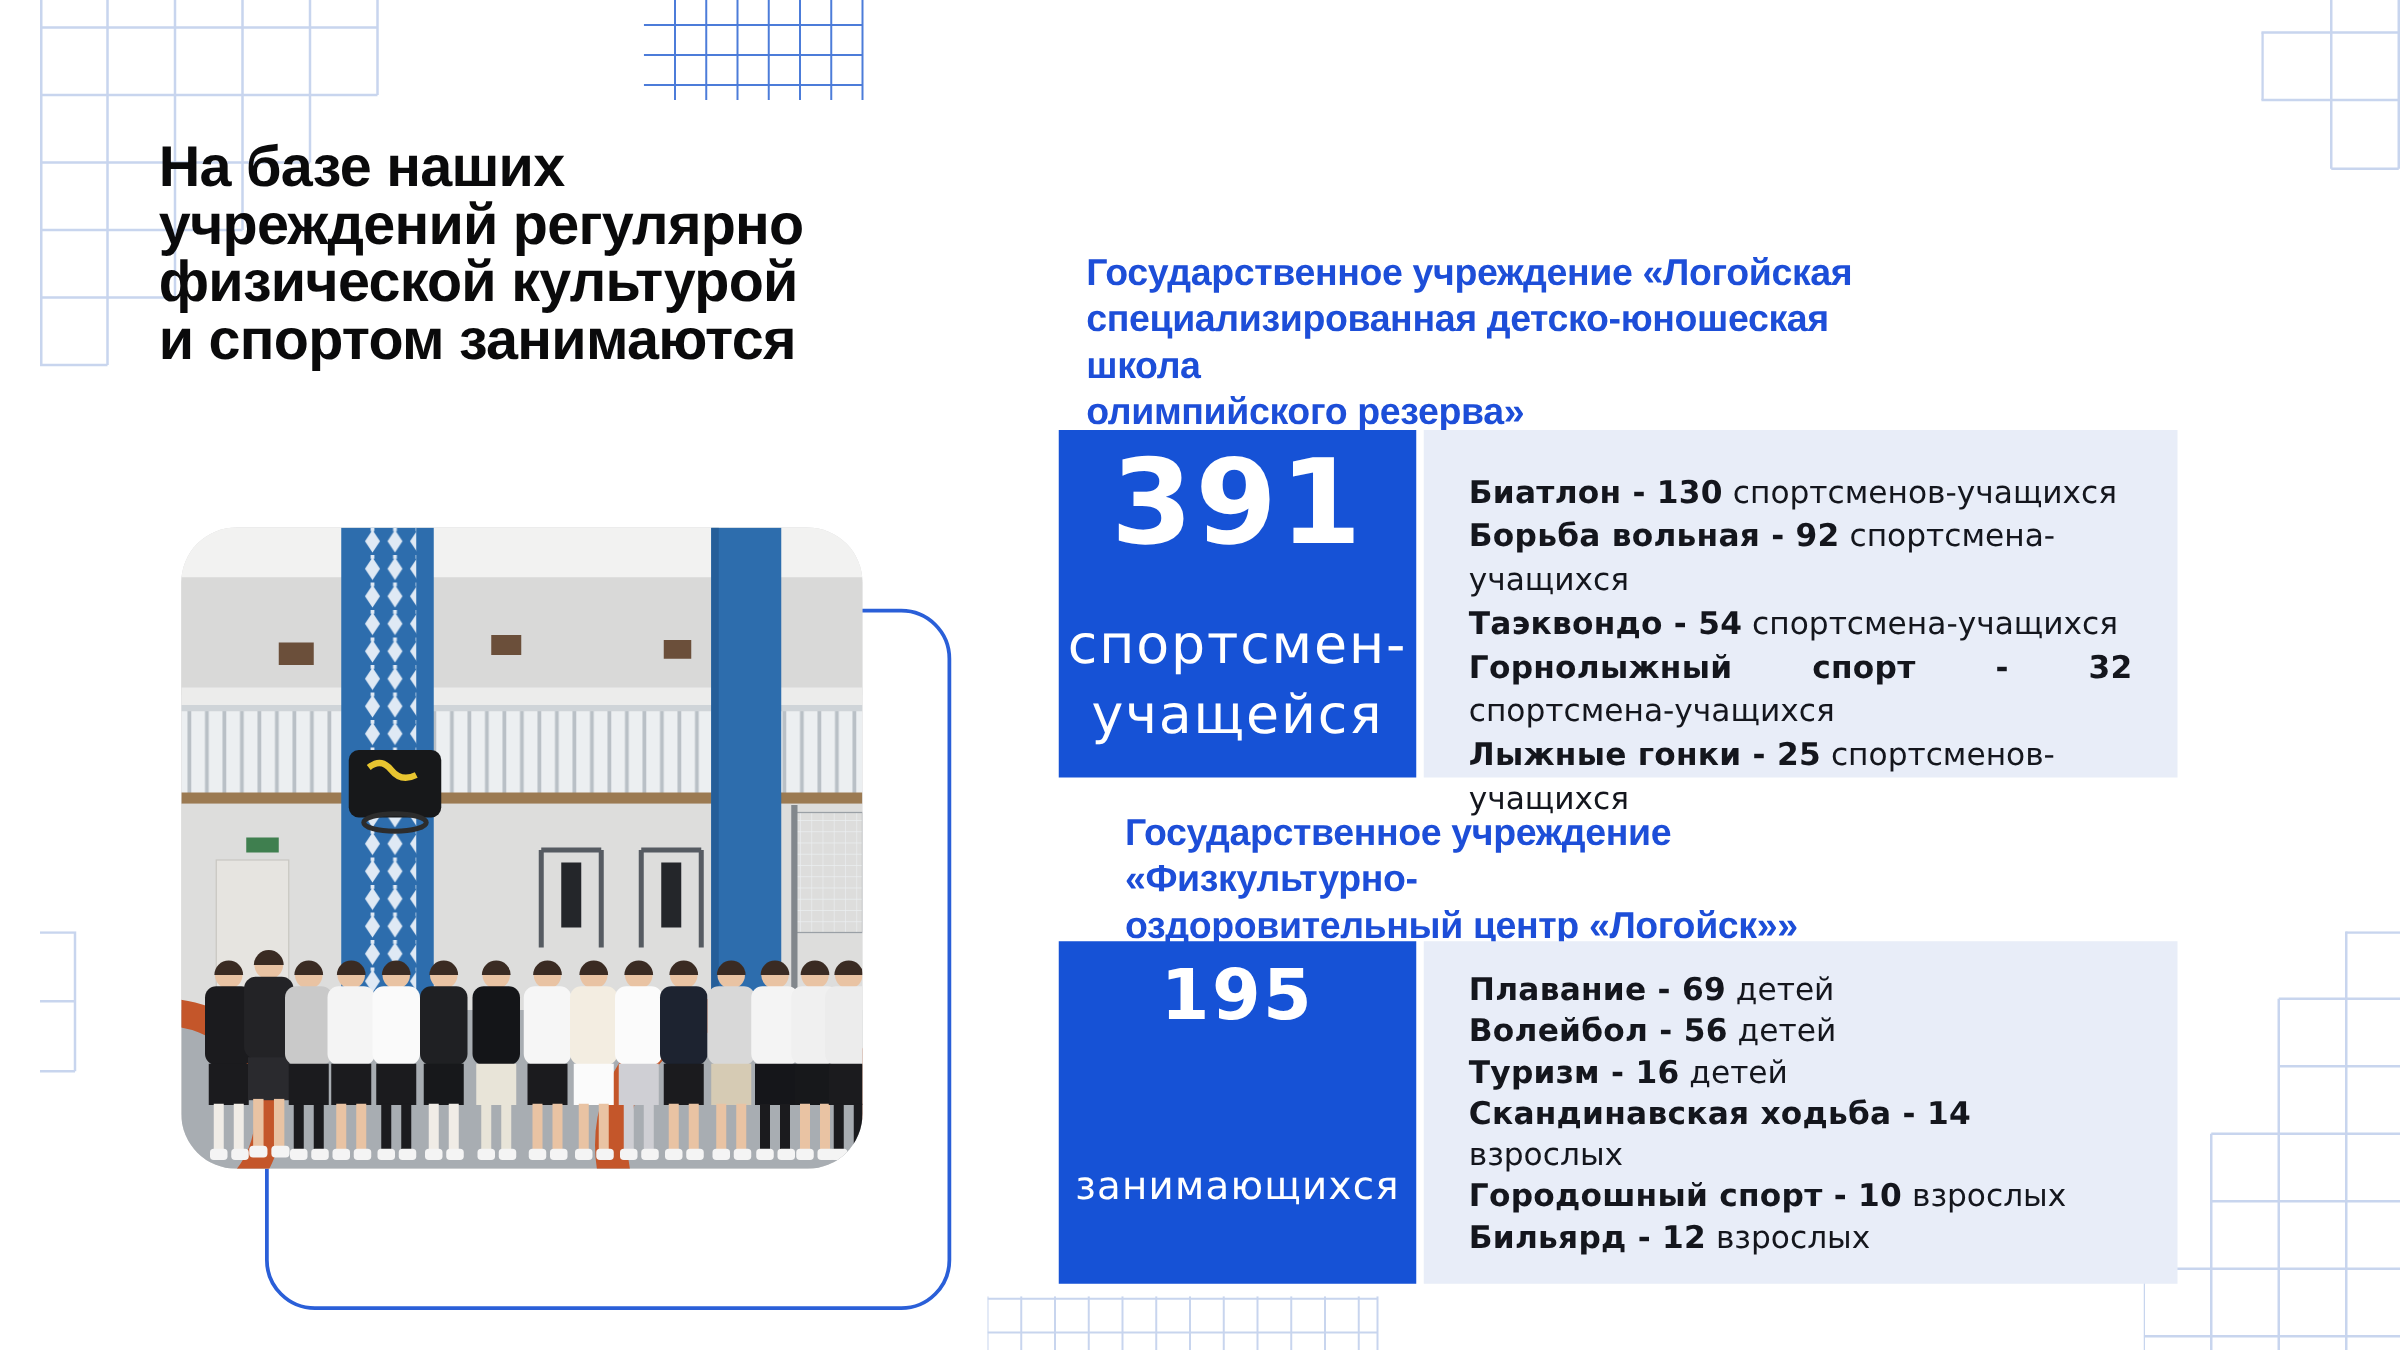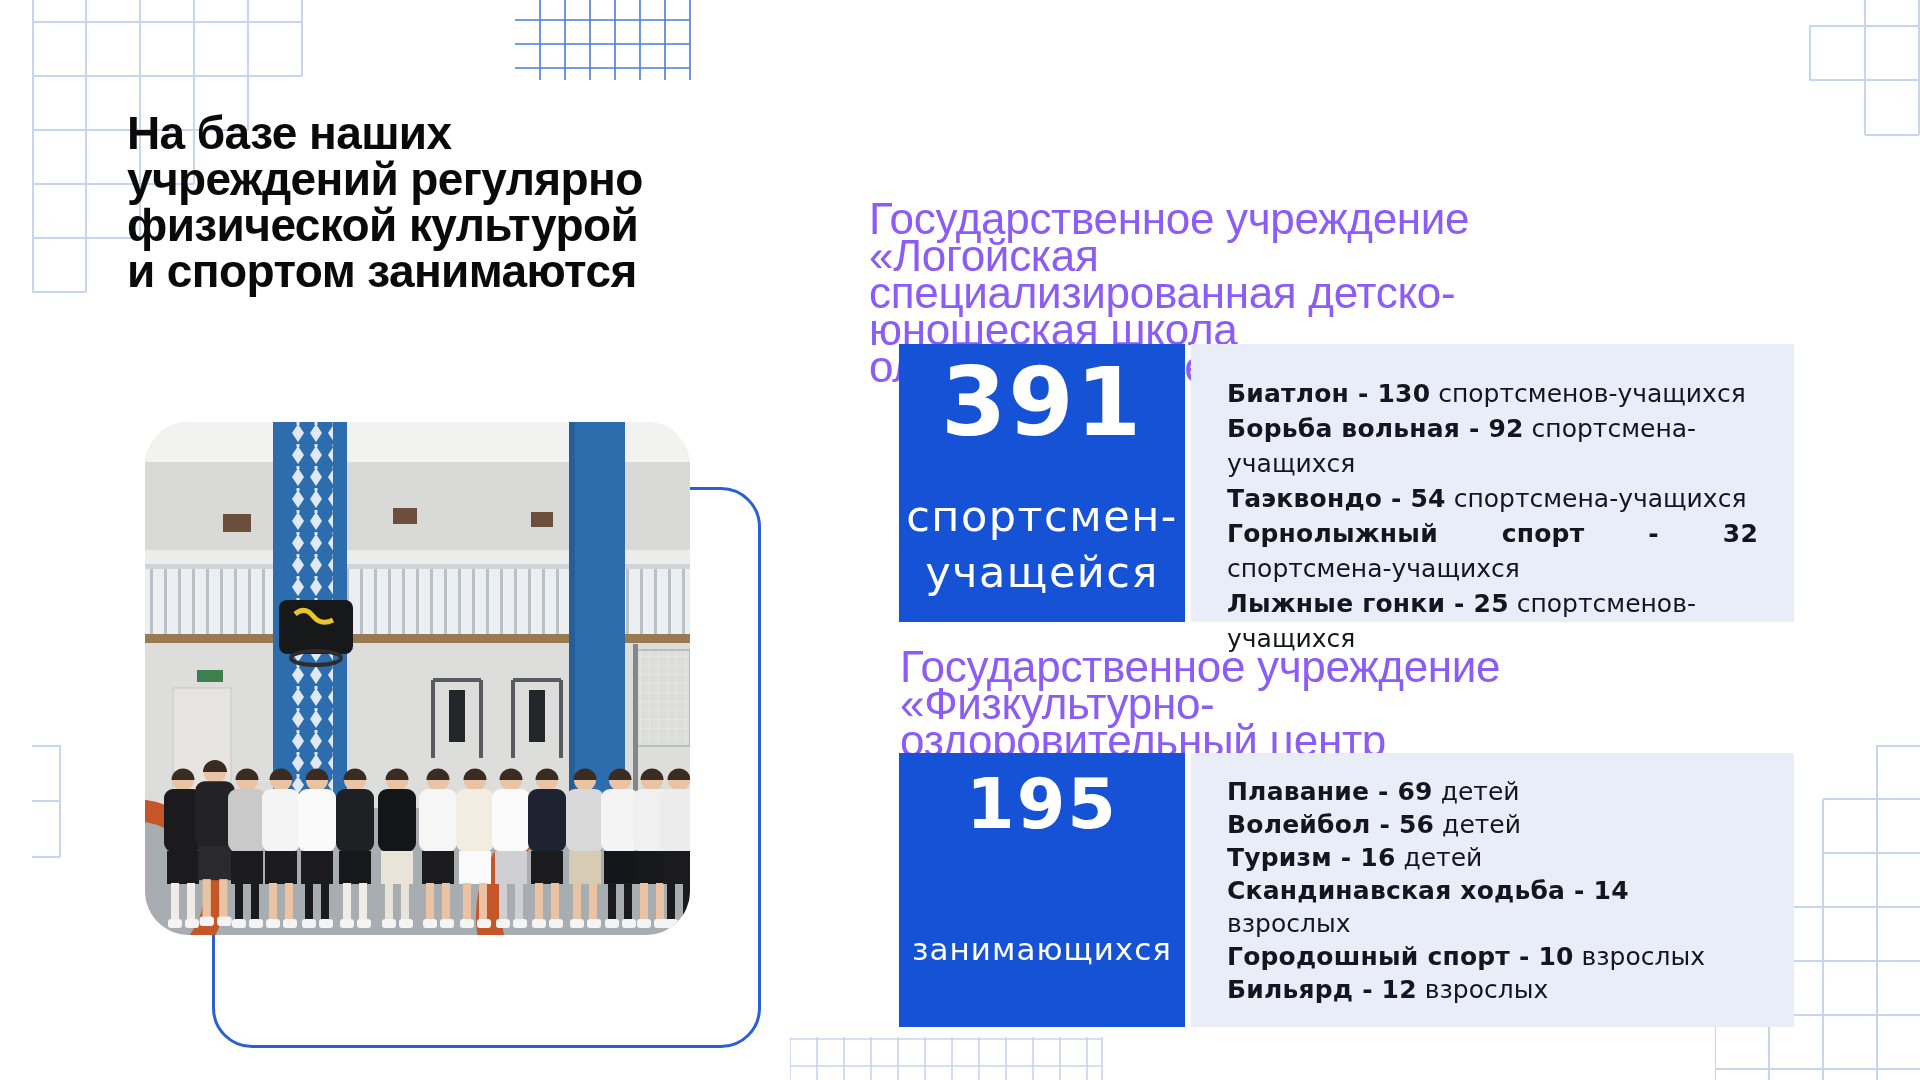--- a/index.html
+++ b/index.html
@@ -5,35 +5,35 @@
   html,body{margin:0;padding:0;background:#fff;}
   .stage{position:relative;width:1920px;height:1080px;background:#ffffff;overflow:hidden;
          font-family:"Liberation Sans",sans-serif;color:#0b0b0c;margin-left:32px;}
   svg.deco{position:absolute;pointer-events:none;}
 
   
   .title{position:absolute;left:95px;top:110px;font-size:46px;font-weight:700;
          line-height:46px;letter-spacing:-0.6px;color:#0a0a0b;}
 
   
-  .sec-heading{position:absolute;font-size:44px;font-weight:400;line-height:37px;
-               letter-spacing:-0.3px;color:#8b5cf6;width:640px;}
+  .sec-heading{position:absolute;font-size:30px;font-weight:700;line-height:37px;
+               letter-spacing:-0.3px;color:#1d4ed8;width:640px;}
   #heading-1{left:837px;top:200px;}
   #heading-2{left:868px;top:648px;}
 
   
-  .card{position:absolute;left:867px;display:flex;}
+  .card{position:absolute;left:815px;display:flex;}
   #card-1{top:344px;height:278px;}
   #card-2{top:753px;height:274px;}
   .blue-box{width:286px;background:#1652d6;color:#ffffff;display:flex;flex-direction:column;
             align-items:center;justify-content:space-between;flex:none;}
   .stat-value{font-family:"DejaVu Sans",sans-serif;font-weight:800;line-height:1;
               letter-spacing:2px;padding-top:12px;}
   #card-1 .stat-value{font-size:94px;}
-  #card-2 .stat-value{font-size:70px;padding-top:16px;}
+  #card-2 .stat-value{font-size:56px;padding-top:16px;}
   .stat-label{font-family:"DejaVu Sans",sans-serif;text-align:center;}
   #card-1 .stat-label{font-size:43px;line-height:56px;letter-spacing:1.5px;padding-bottom:22px;}
   #card-2 .stat-label{font-size:31px;line-height:40px;letter-spacing:1px;padding-bottom:58px;}
 
   .panel{width:603px;margin-left:6px;background:#e8edf8;box-sizing:border-box;
          font-family:"DejaVu Sans",sans-serif;color:#14161d;font-size:25px;}
   #card-1 .panel{padding:32px 36px;}
   #card-2 .panel{padding:22px 36px;}
   .item{line-height:35px;}
   #card-2 .item{line-height:33px;}

